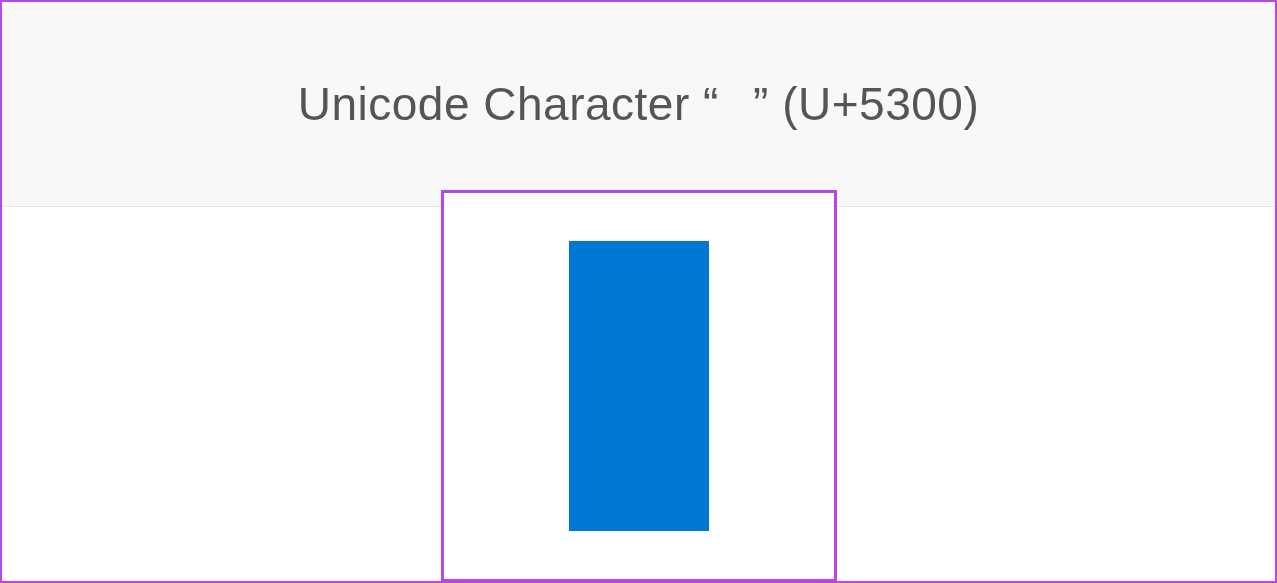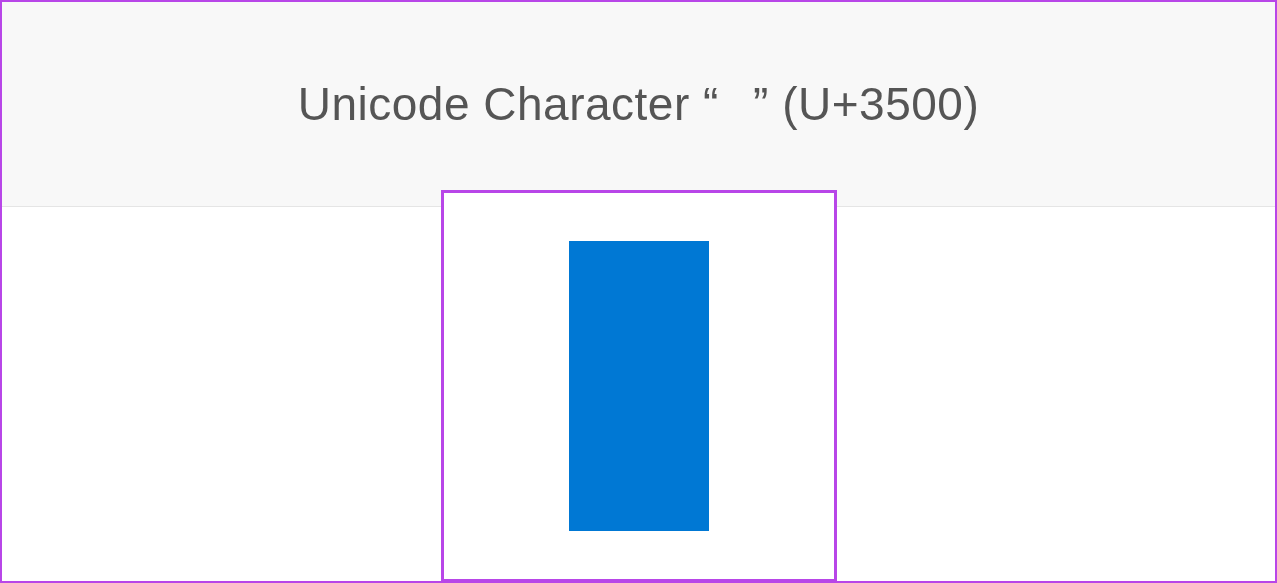--- a/index.html
+++ b/index.html
@@ -66,20 +66,20 @@
       height: 290px;
       background: #0078d4;
       margin-top: 0;
     }
   </style>
 </head>
 <body>
 
 <div class="outer-frame">
   <div class="header-section">
-    <h1 class="page-title"><span>Unicode Character “</span><span>⠀</span><span>” (U+3500)</span></h1>
+    <h1 class="page-title"><span>Unicode Character “</span><span>⠀</span><span>” (U+5300)</span></h1>
   </div>
   <div class="content-section">
     <div class="glyph-box">
       <div class="glyph-rect"></div>
     </div>
   </div>
 </div>
 
 </body></html>

